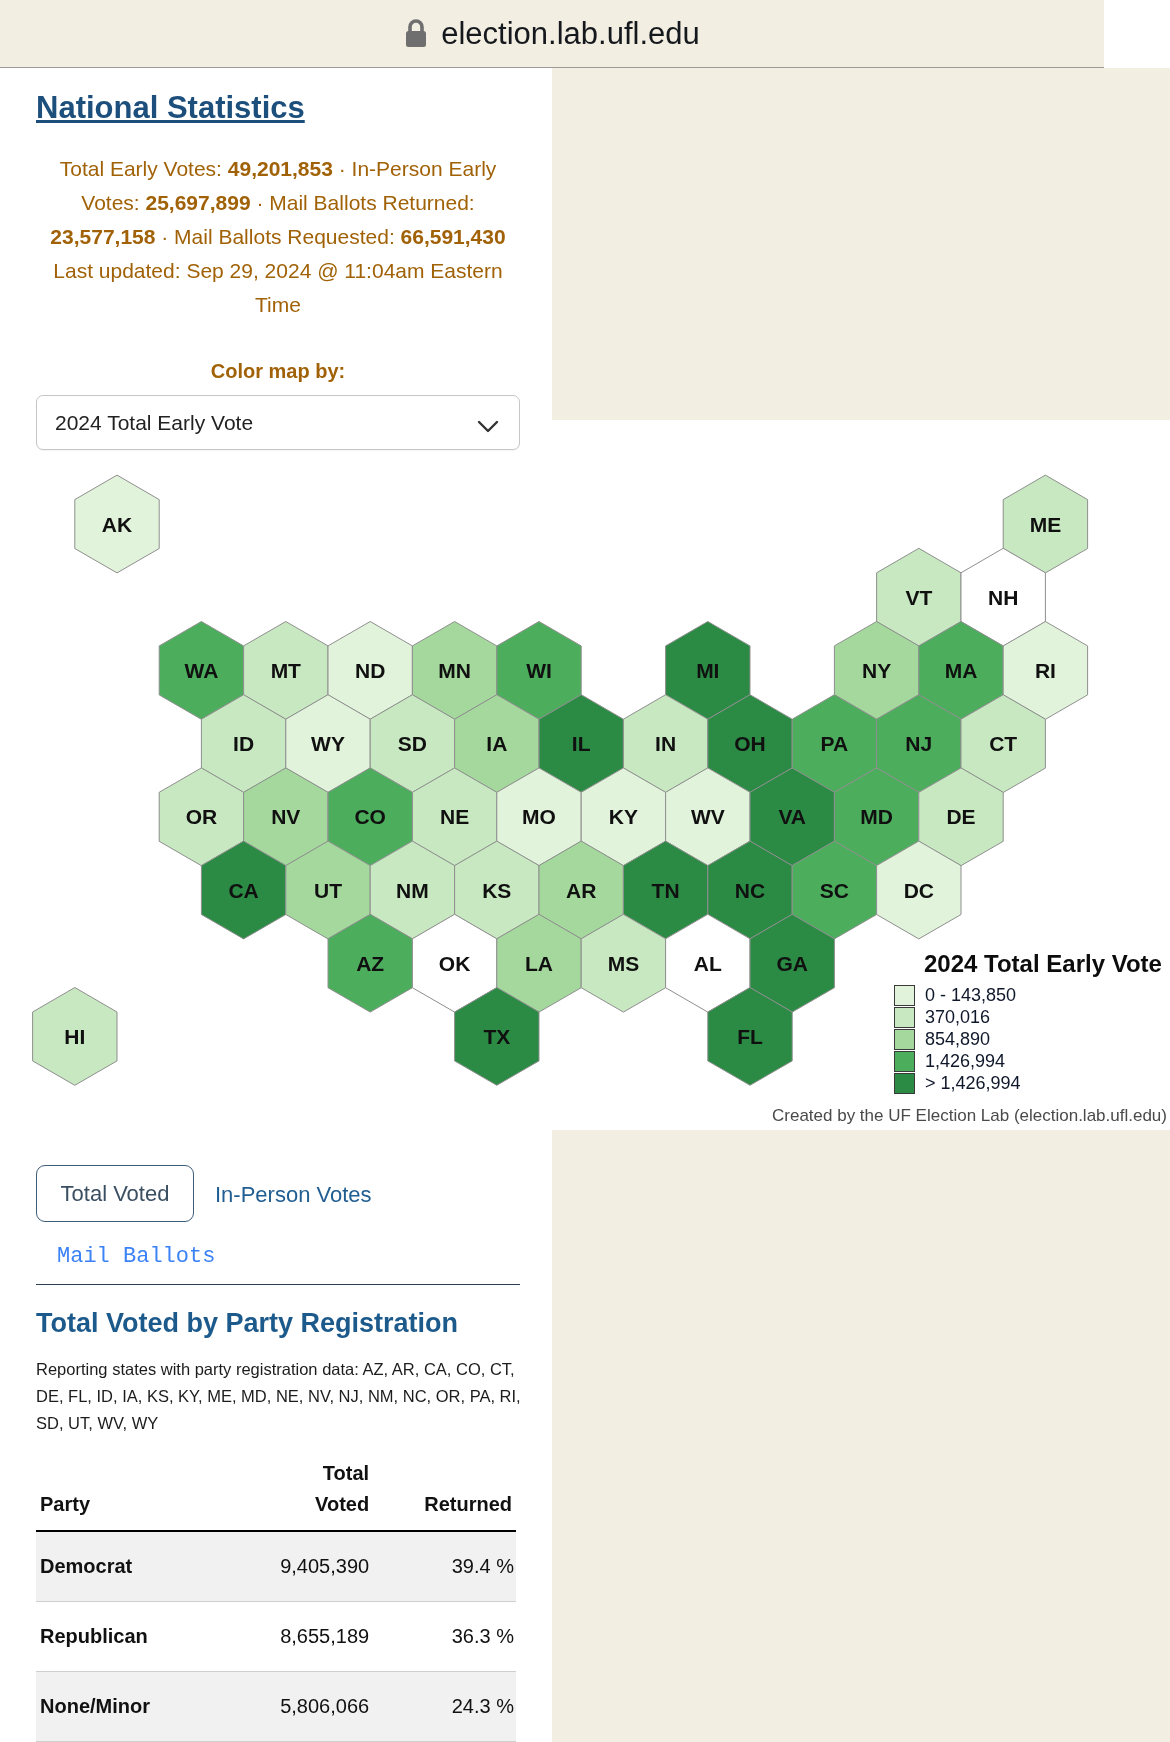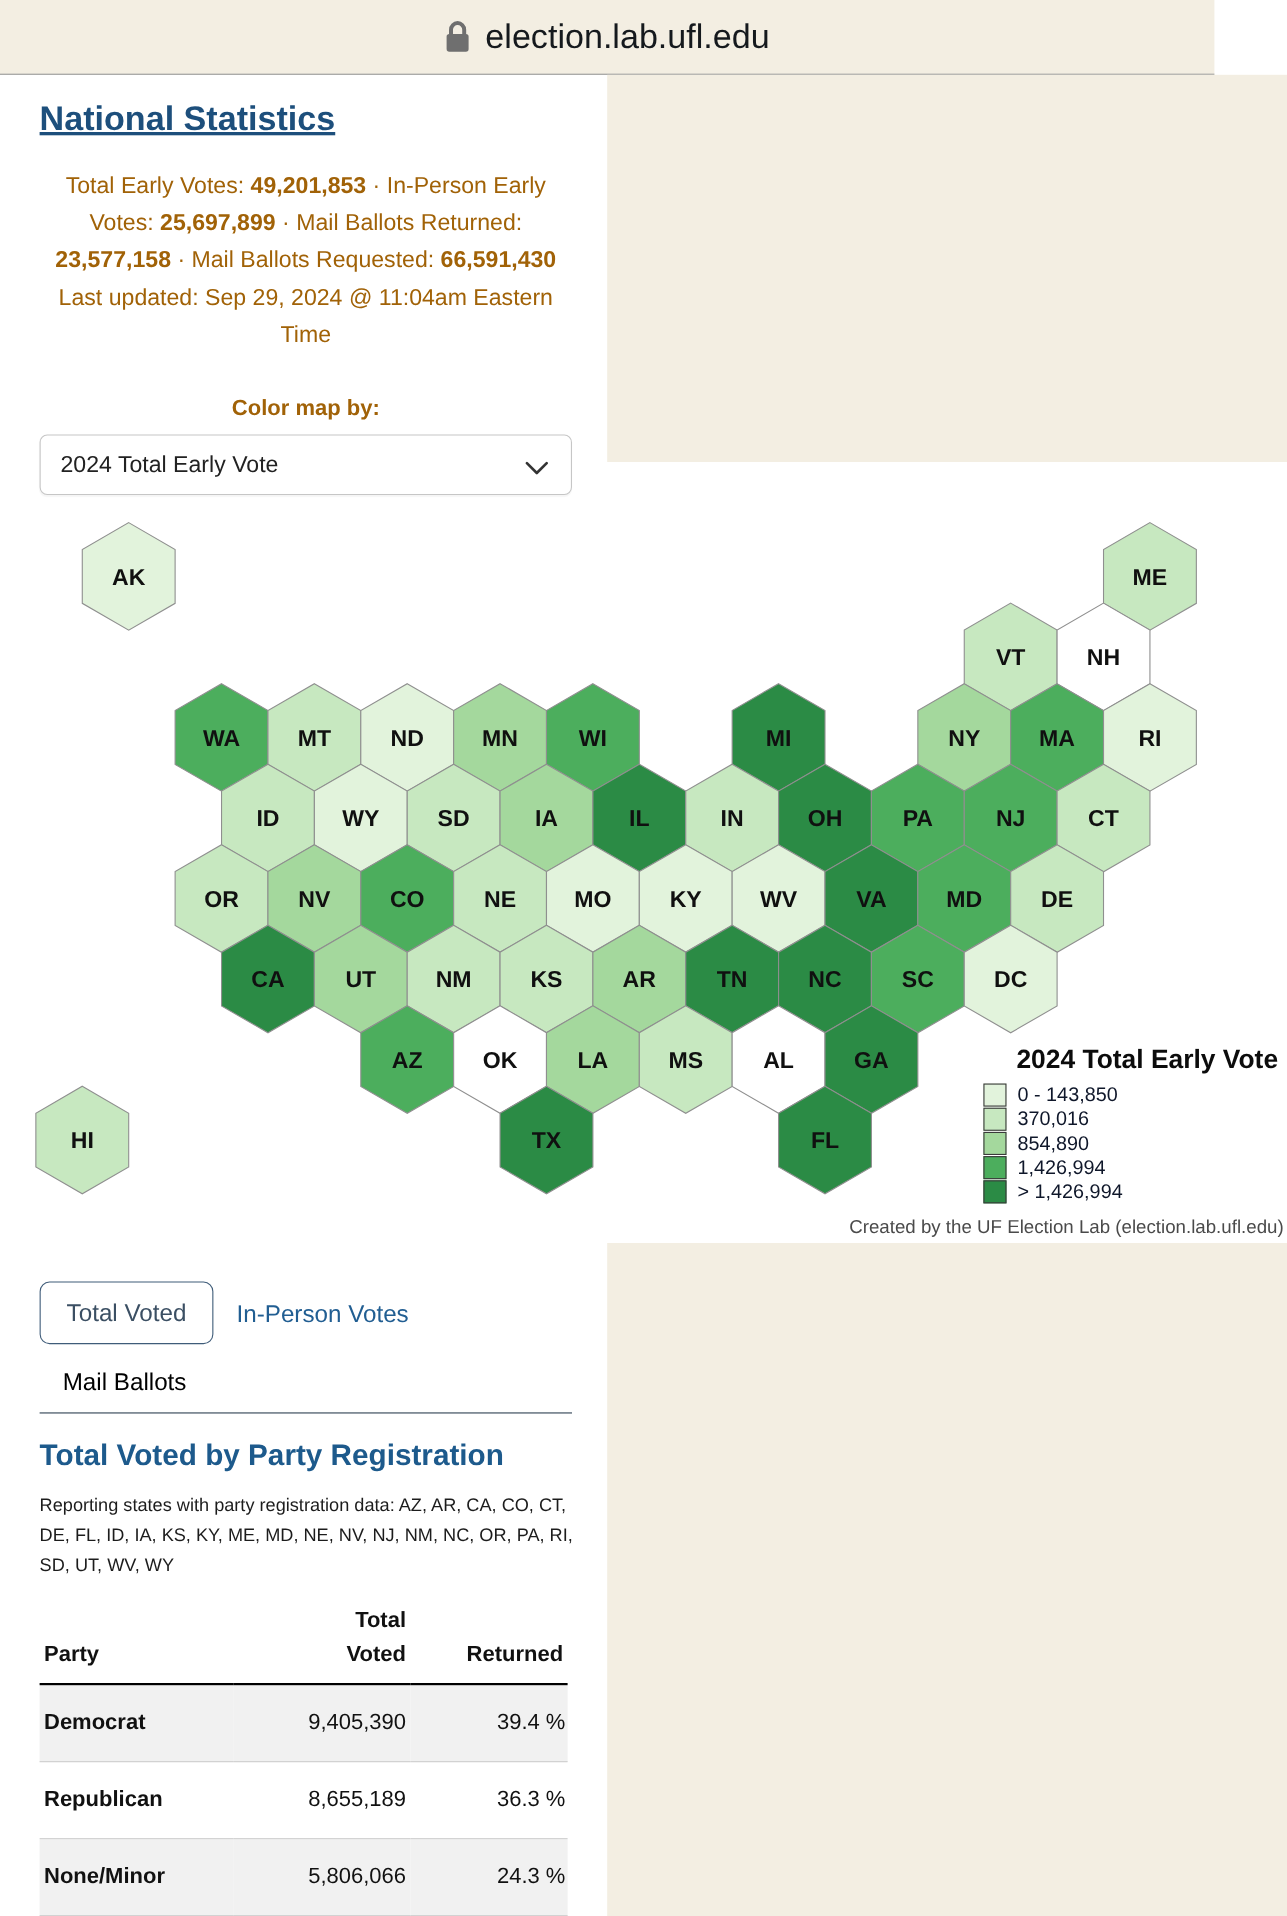--- a/index.html
+++ b/index.html
@@ -39,21 +39,21 @@
   .legend-item{display:flex;align-items:center;height:22px;margin-bottom:0px;}
   .legend-swatch{width:19px;height:19px;border:1px solid #3a3a3a;margin-right:10px;flex:0 0 auto;}
   .legend-label{font-size:18px;color:#0f172a;white-space:nowrap;}
   .map-caption{position:absolute;right:3px;top:1106px;font-size:17px;color:#4a4a4a;}
 
   
   .tab-active{position:absolute;left:36px;top:1165px;width:156px;height:55px;border:1px solid #3f5c79;
     border-radius:9px;display:flex;align-items:center;justify-content:center;font-size:22px;color:#3b4f63;
     background:#fff;cursor:pointer;}
   .tab-link2{position:absolute;left:215px;top:1182px;font-size:22px;color:#215e92;cursor:pointer;}
-  .tab-link3{position:absolute;left:57px;top:1244px;font-size:22px;color:#000000;cursor:pointer;}
+  .tab-link3{position:absolute;left:57px;top:1244px;font-size:22px;color:#3b82f6;cursor:pointer;font-family:Liberation Mono, monospace;}
   .tabs-hr{position:absolute;left:36px;top:1284px;width:484px;border-top:1px solid #2e4152;}
 
   
   .section-title{position:absolute;left:36px;top:1308px;font-size:27px;font-weight:bold;color:#1d5a8c;}
   .reporting-note{position:absolute;left:36px;top:1356px;width:486px;font-size:16.5px;line-height:27px;color:#1c1c1c;}
   .party-table{position:absolute;left:36px;top:1452px;width:480px;border-collapse:collapse;font-size:20px;color:#111;}
   .party-table th{vertical-align:bottom;padding:6px 4px 10px 4px;border-bottom:2px solid #000;
     font-weight:bold;white-space:pre-line;line-height:31px;}
   .party-table th:first-child{text-align:left;}
   .party-table th:nth-child(2){text-align:right;}

